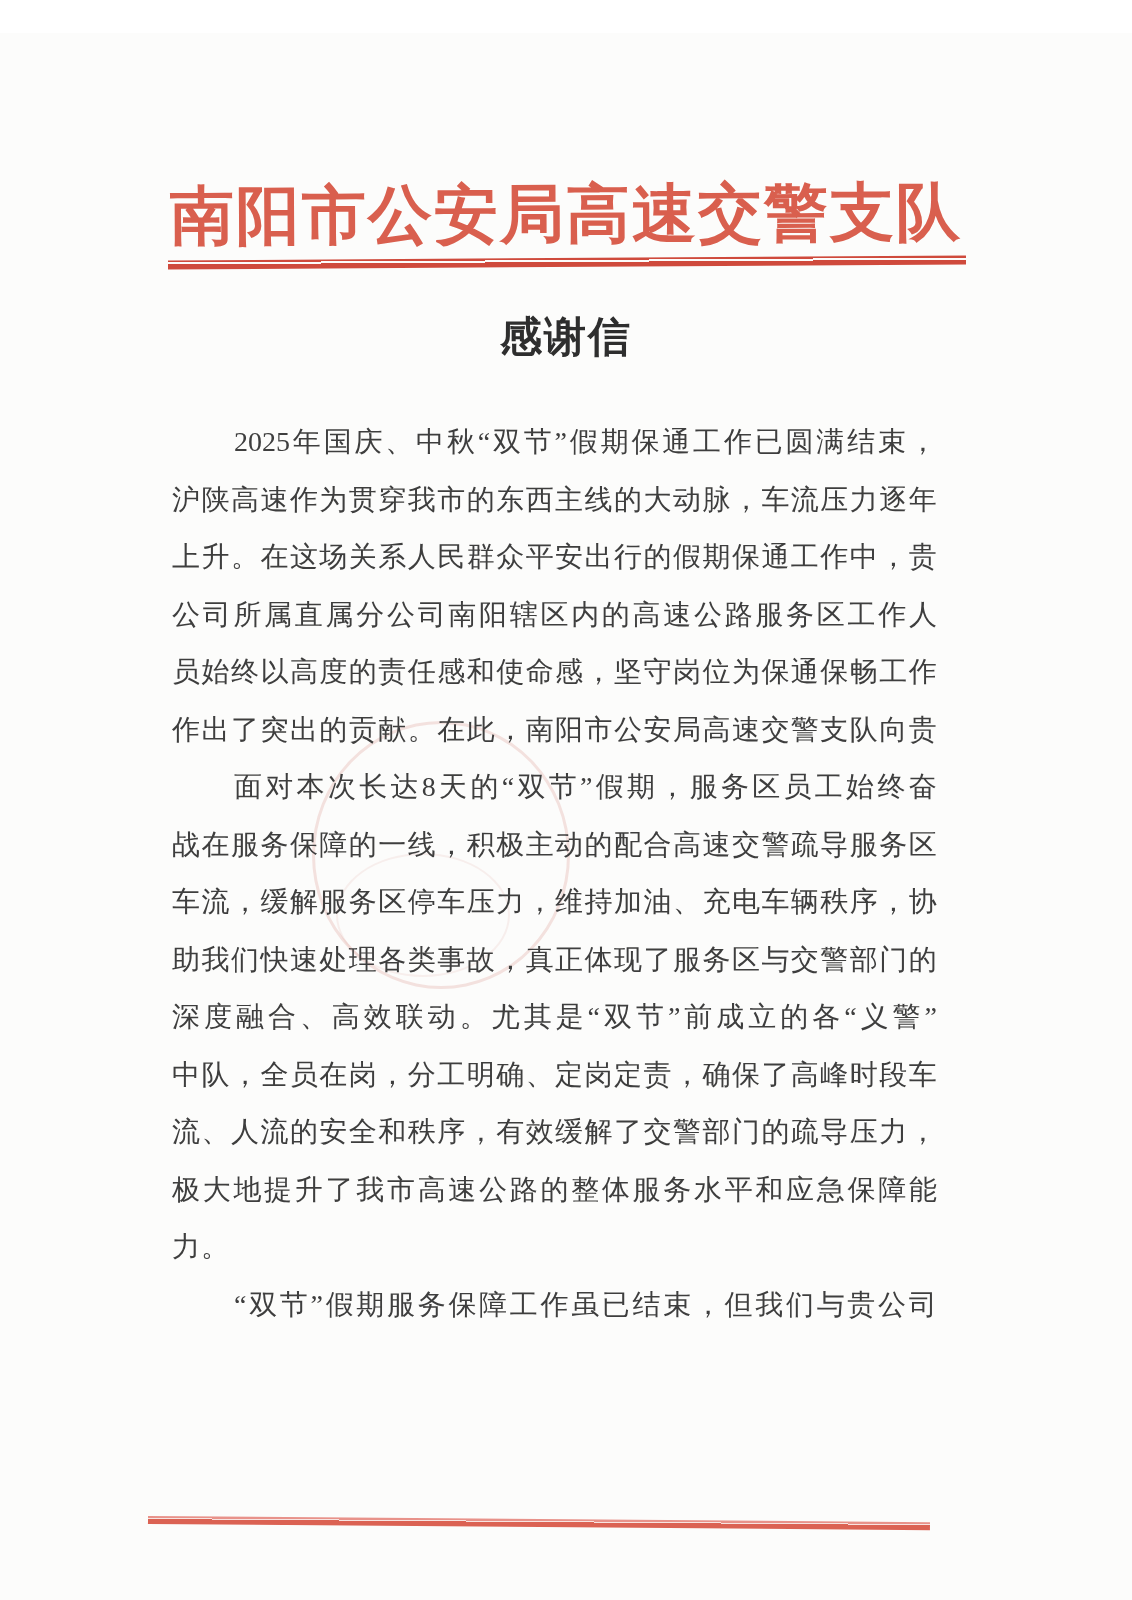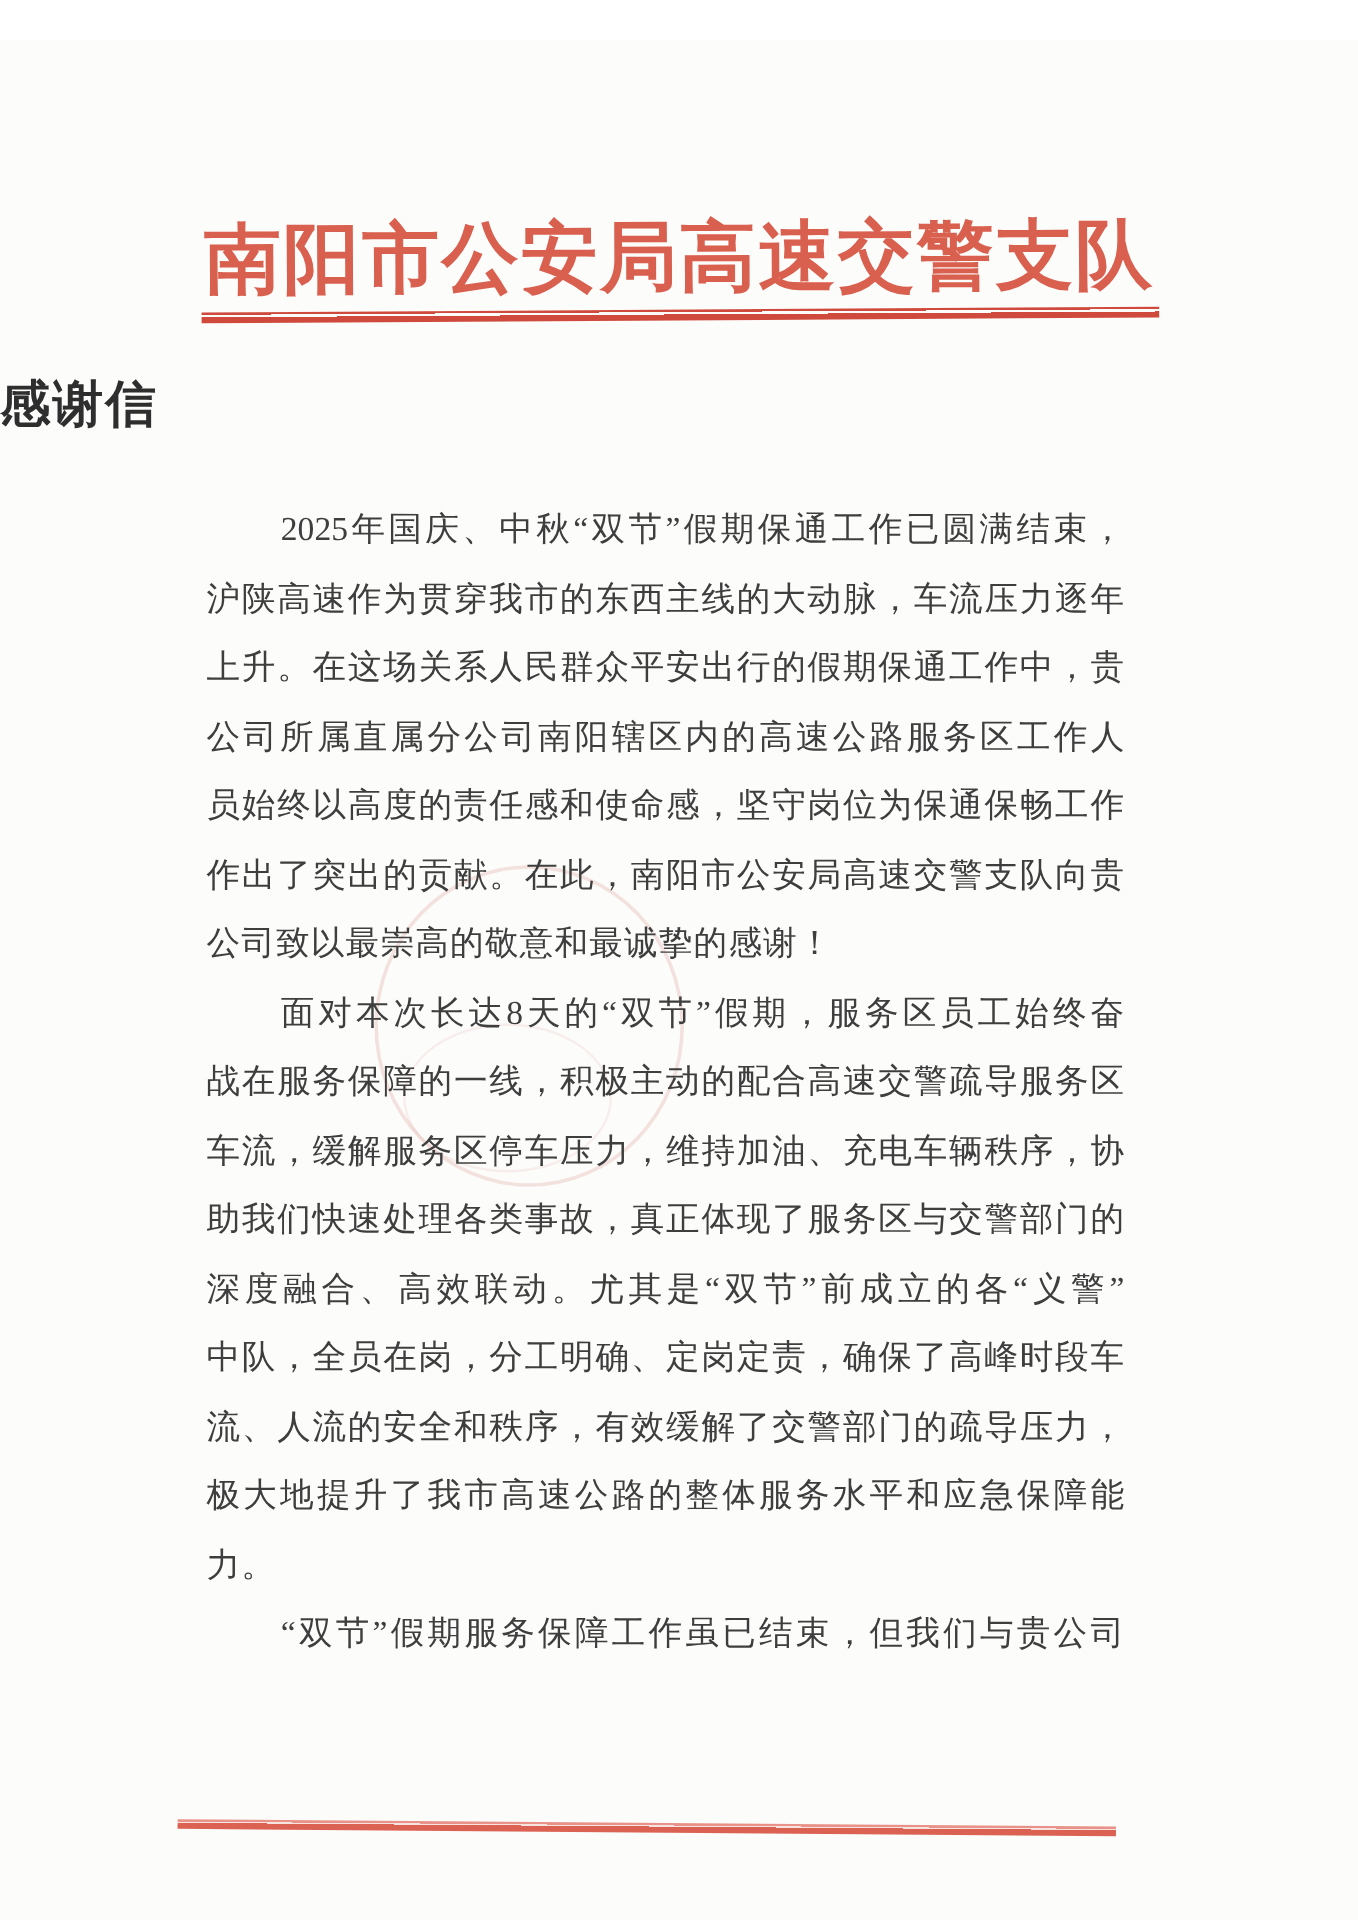--- a/index.html
+++ b/index.html
@@ -41,20 +41,21 @@
       #cf4a3c 4px, #cf4a3c 9px);
     transform: rotate(-0.35deg);
     transform-origin: center;
   }
   .doc-title {
     position: absolute;
     top: 276px;
     left: 0;
     width: 100%;
     margin: 0;
+    text-align: center;
     font-size: 42px;
     font-weight: bold;
     color: #2e2e2e;
     letter-spacing: 2px;
   }
   .letter-body {
     position: absolute;
     top: 380px;
     left: 172px;
     width: 765px;
@@ -282,21 +283,20 @@
         <span>局</span>
         <span>高</span>
         <span>速</span>
         <span>交</span>
         <span>警</span>
         <span>支</span>
         <span>队</span>
         <span>向</span>
         <span>贵</span>
       </div>
-      <div class="body-line">公司致以最崇高的敬意和最诚挚的感谢！</div>
       <div class="body-line indent fill">
         <span>面</span>
         <span>对</span>
         <span>本</span>
         <span>次</span>
         <span>长</span>
         <span>达</span>
         <span>8</span>
         <span>天</span>
         <span>的</span>

